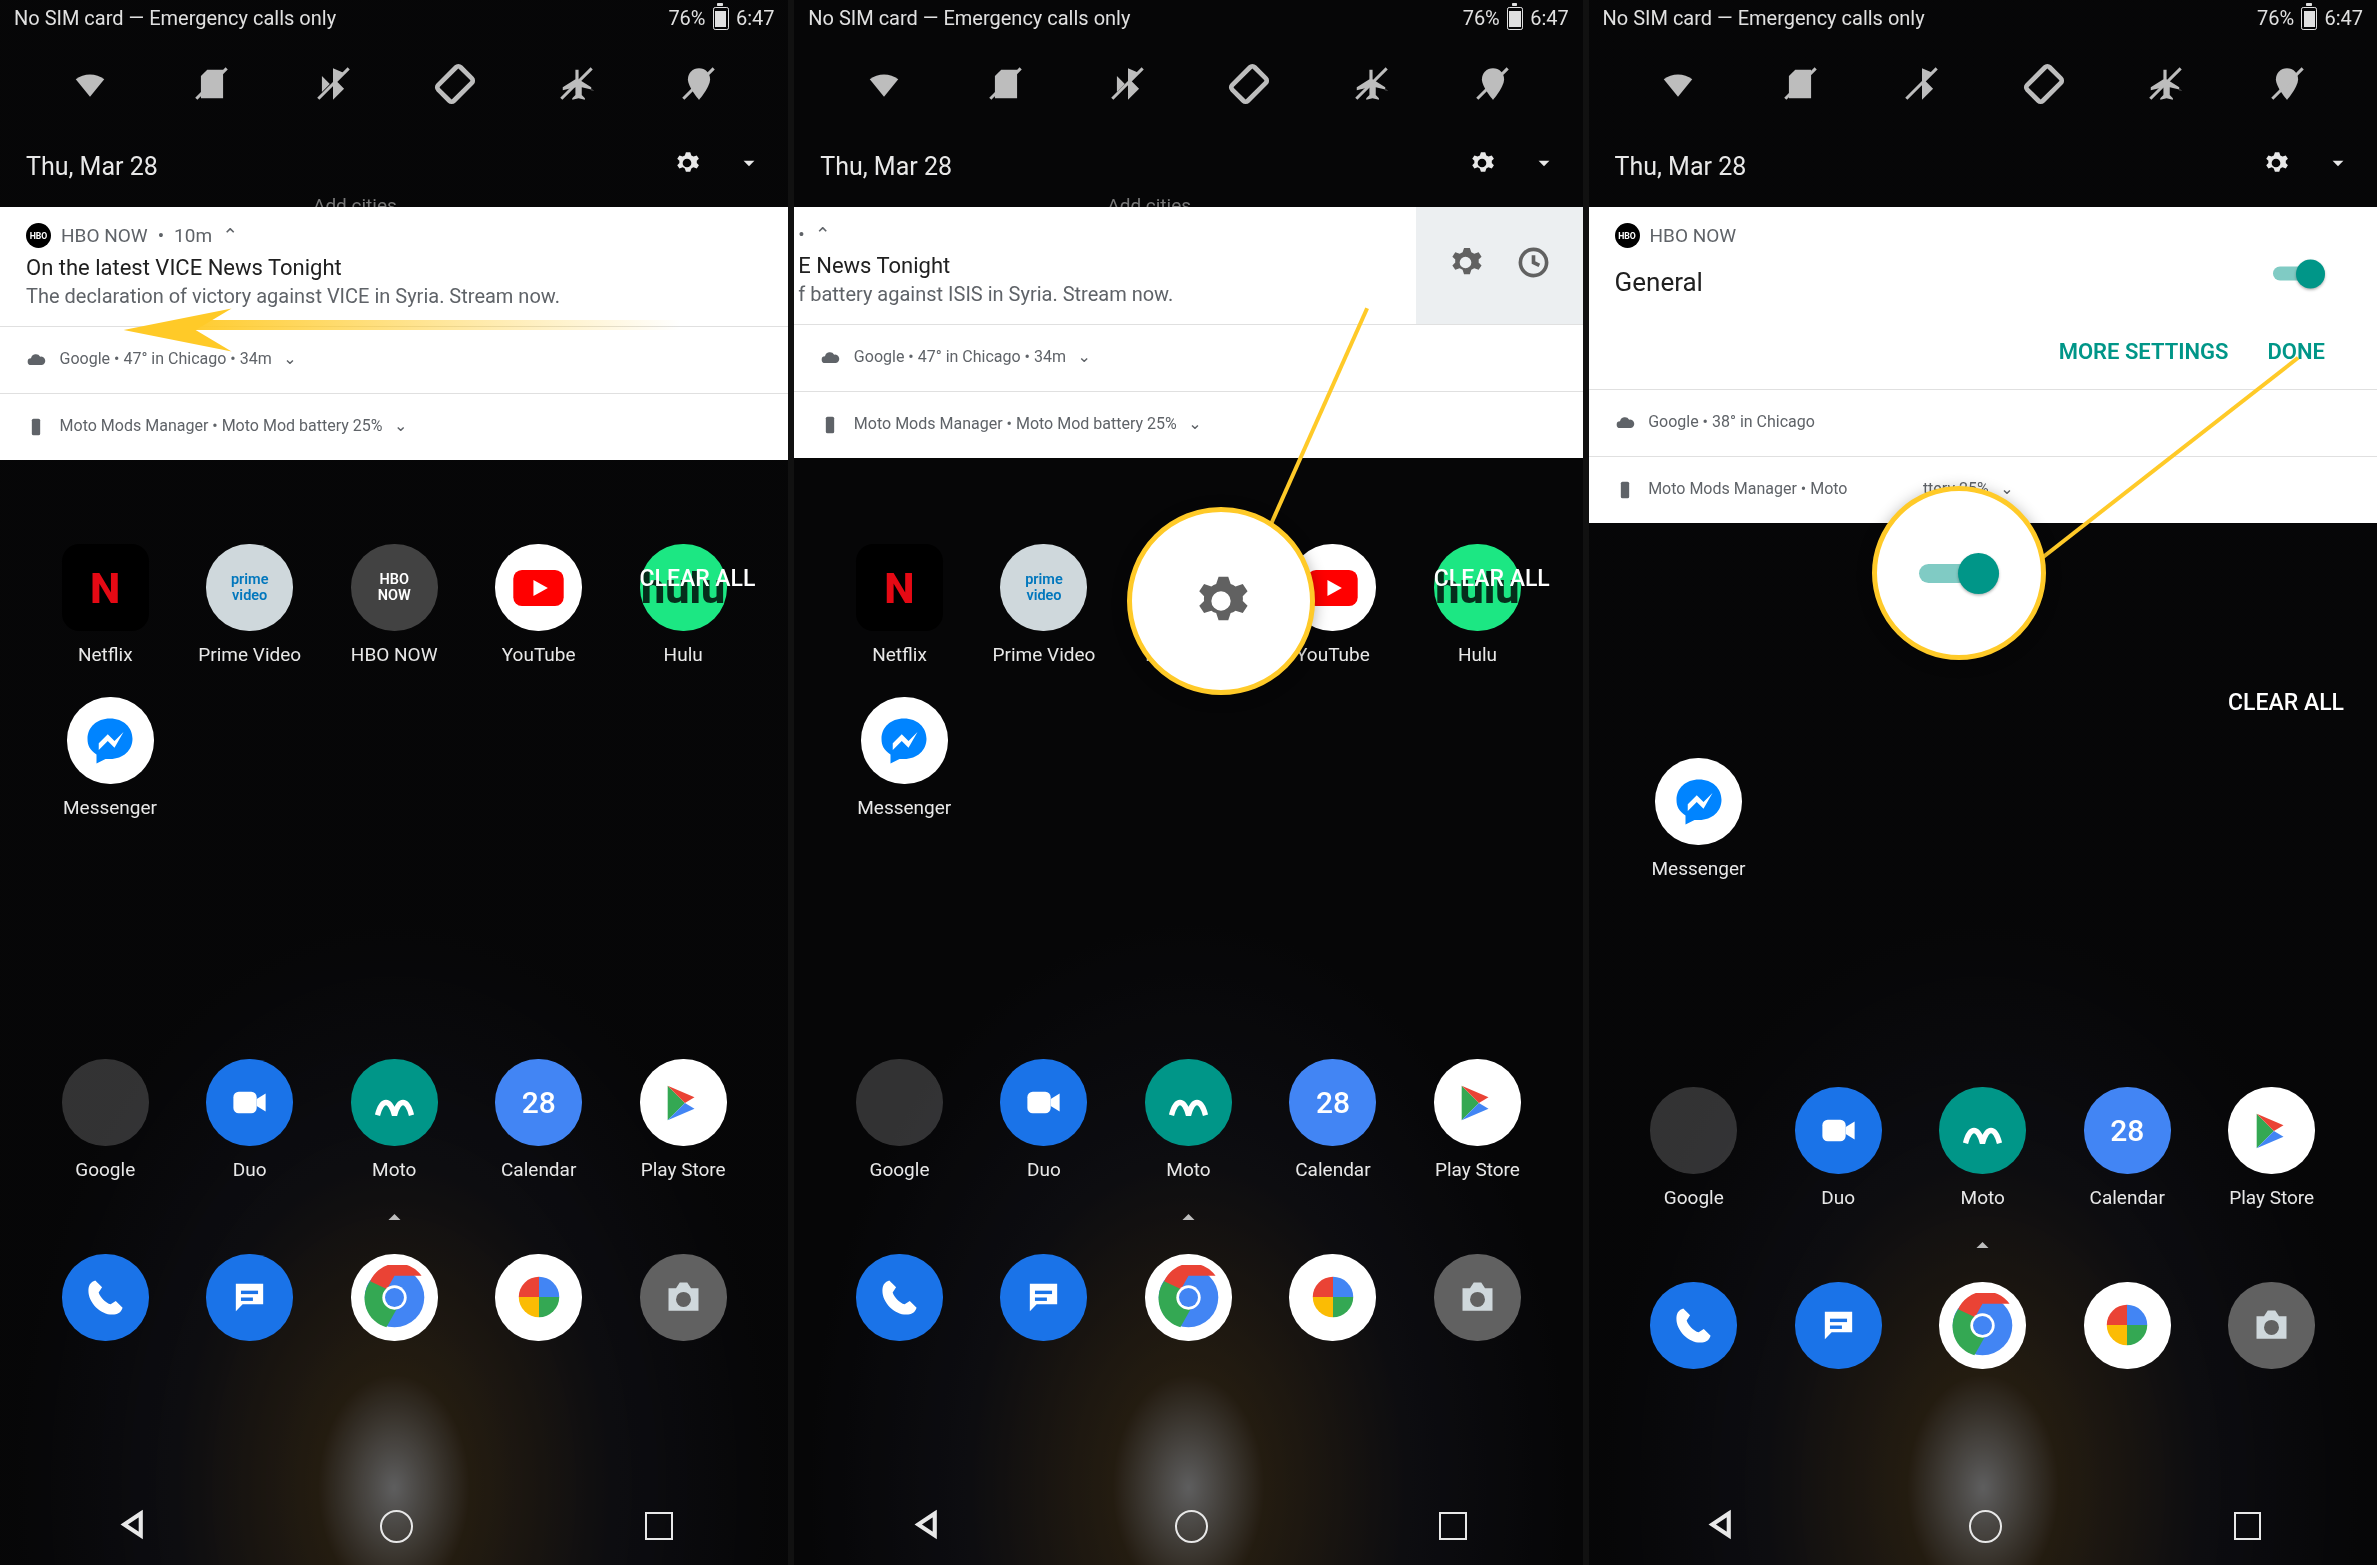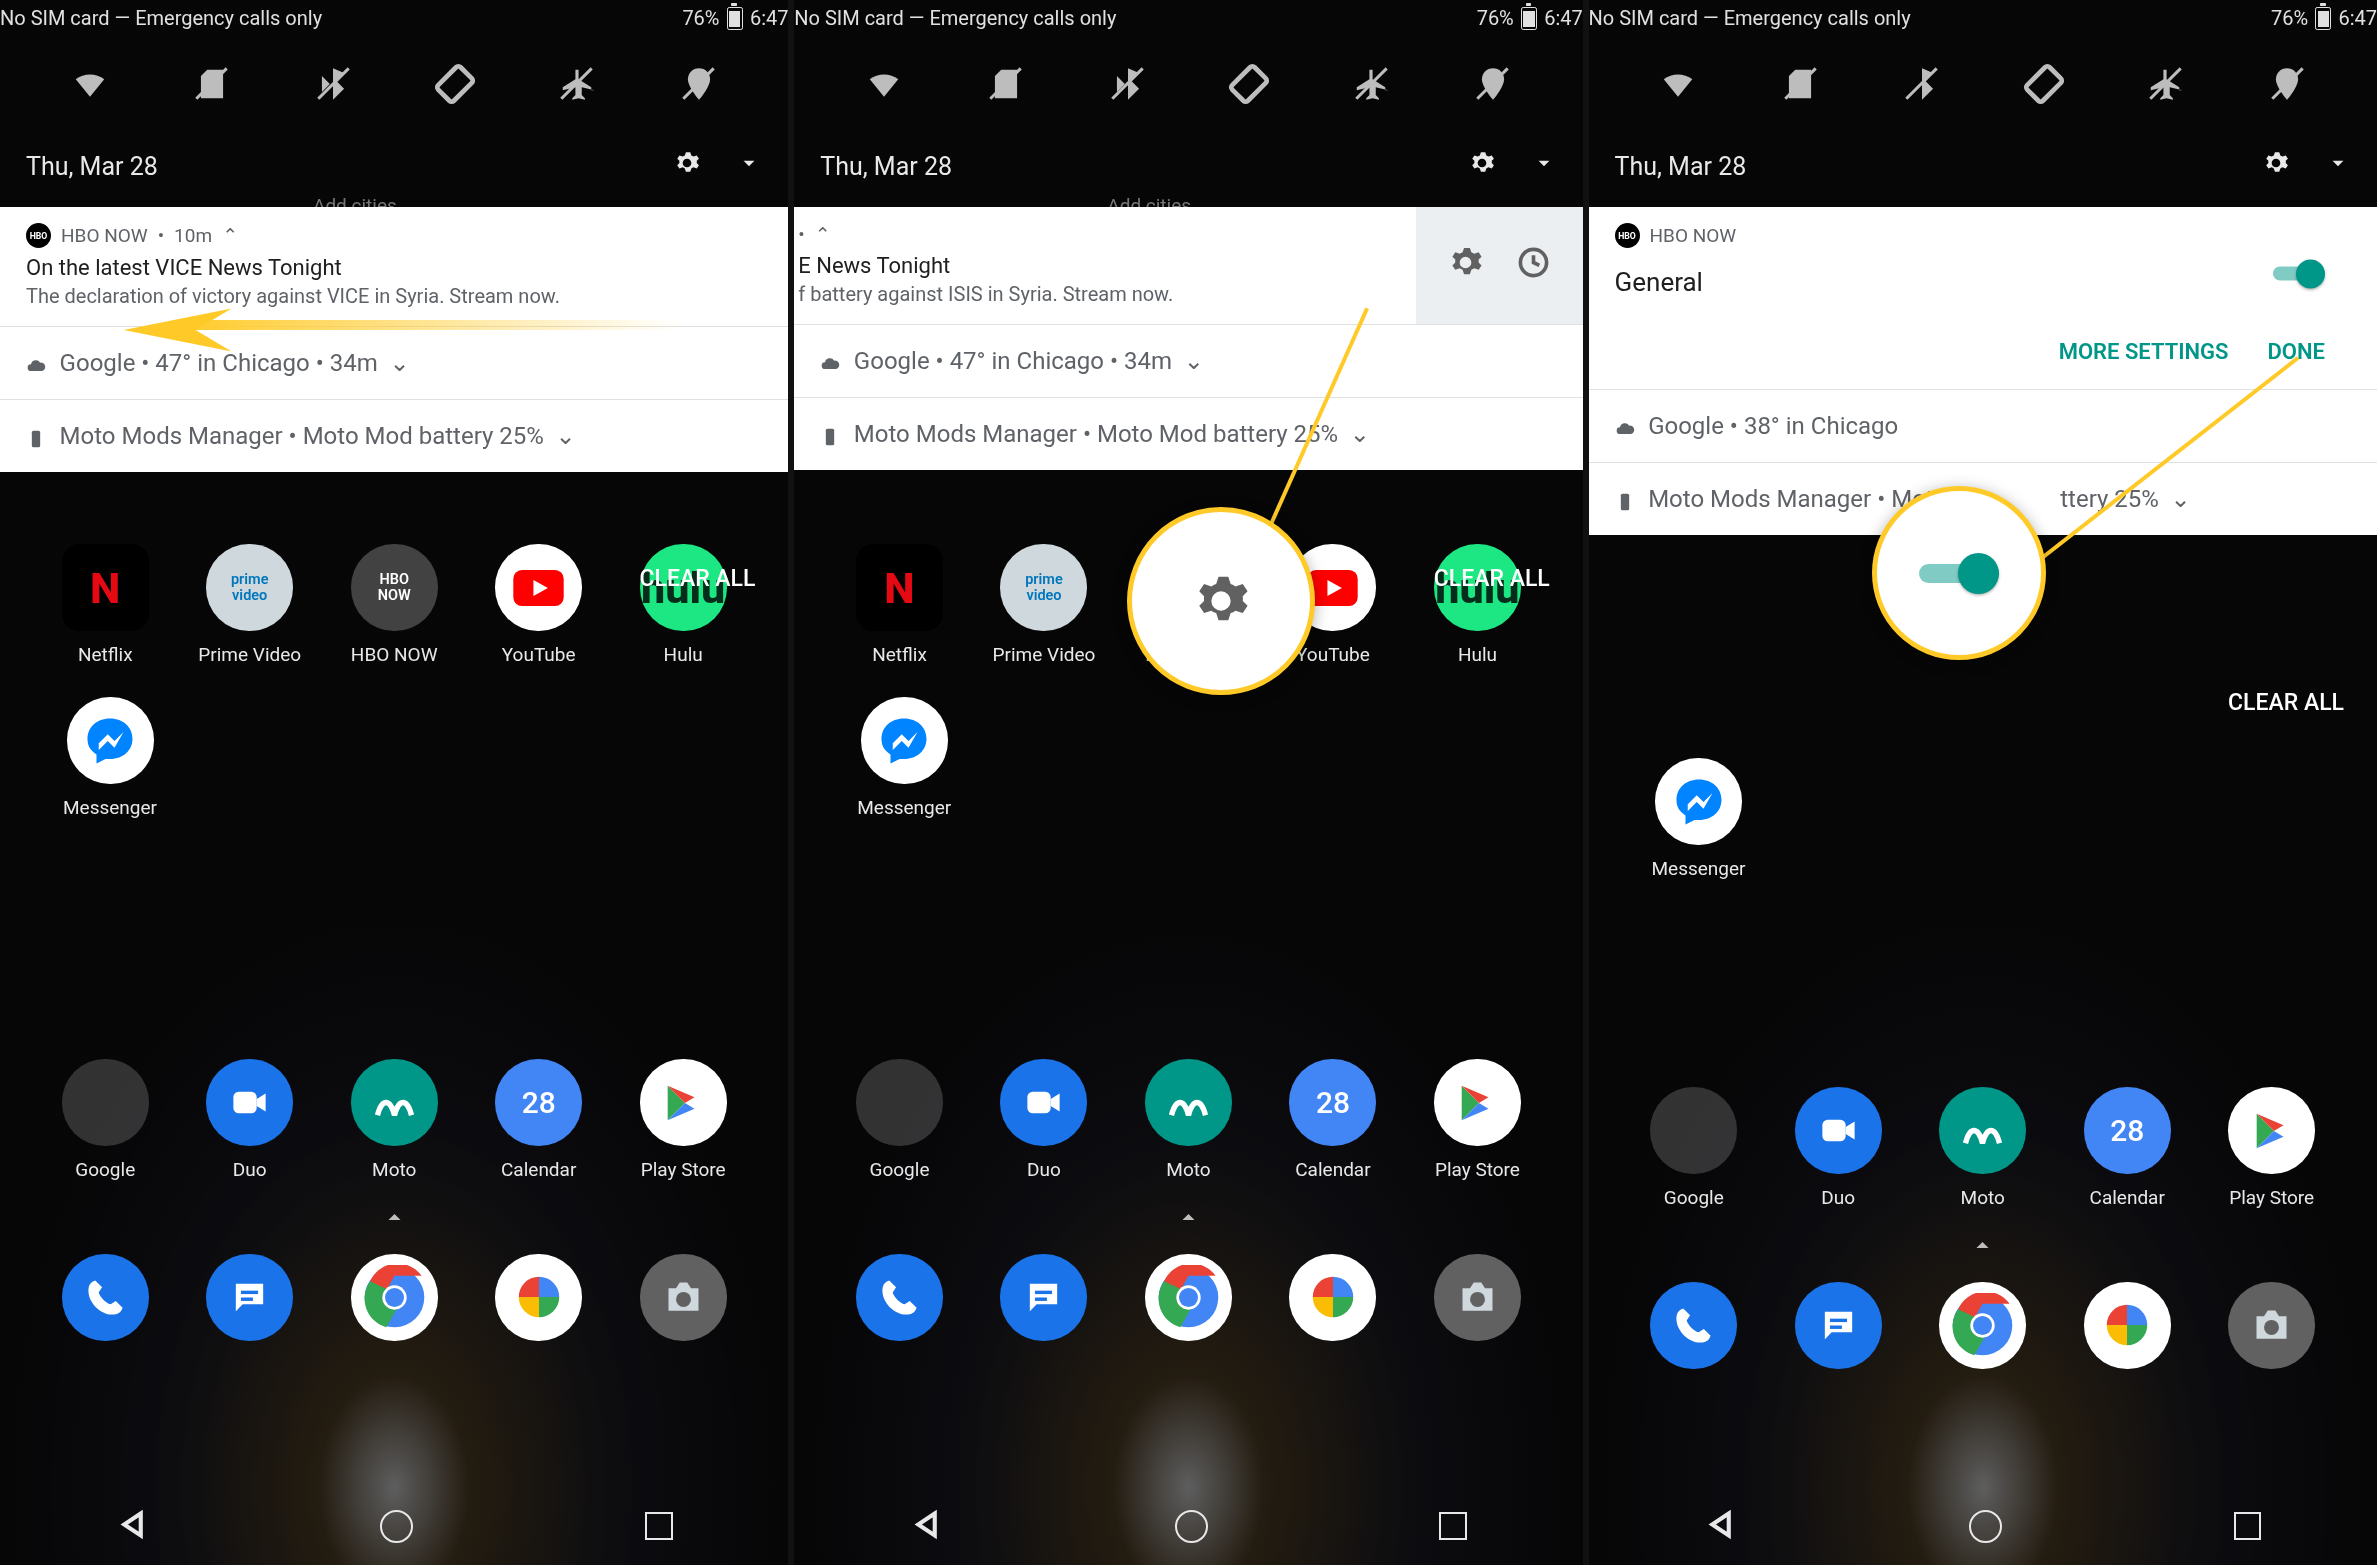--- a/index.html
+++ b/index.html
@@ -25,21 +25,21 @@
     position: absolute;
     inset: 0;
     background: rgba(0,0,0,0.35);
     pointer-events: none;
     z-index: 1;
   }
   .status-bar {
     height: 36px;
     display: flex;
     align-items: center;
-    padding: 0 0;
+    padding: 0 14px;
     font-size: 20px;
     color: #e0e0e0;
     position: relative;
     z-index: 3;
   }
   .status-left { flex: 1; }
   .status-right { display: flex; align-items: center; gap: 7.2px; }
   .battery-icon {
     width: 16px; height: 23px;
     border: 1.4px solid #e0e0e0;
@@ -97,22 +97,22 @@
     display:flex; align-items:center; gap:10px;
     color:#5f6368; font-size:19px; margin-bottom:7.2px;
   }
   .notif .header .app-dot {
     width:25px; height:25px; border-radius:50%; background:#000; color:#fff;
     display:flex; align-items:center; justify-content:center; font-size:8.7px; font-weight:700;
   }
   .notif .title { font-size:22px; color:#202020; margin-bottom:4.3px; }
   .notif .body  { font-size:20px; color:#5f6368; }
   .mini-notif {
-    display:flex; align-items:flex-end; gap:11.6px;
-    padding: 22px 26px; font-size:24px; color:#5f6368;
+    display:flex; align-items:flex-start; gap:11.6px;
+    padding: 22px 26px; font-size:16px; color:#5f6368;
     border-bottom:0.7px solid #e0e0e0;
   }
   .mini-icon { width:22px; height:22px; display:inline-flex; align-items:center; }
   .mini-icon svg { width:20px; height:20px; fill:#5f6368; }
 
   .notif-actions-right {
     position:absolute; top:0; right:0; height:100%;
     display:flex; align-items:center; gap:33px; padding:0 32px;
     background:#eceff1;
   }

